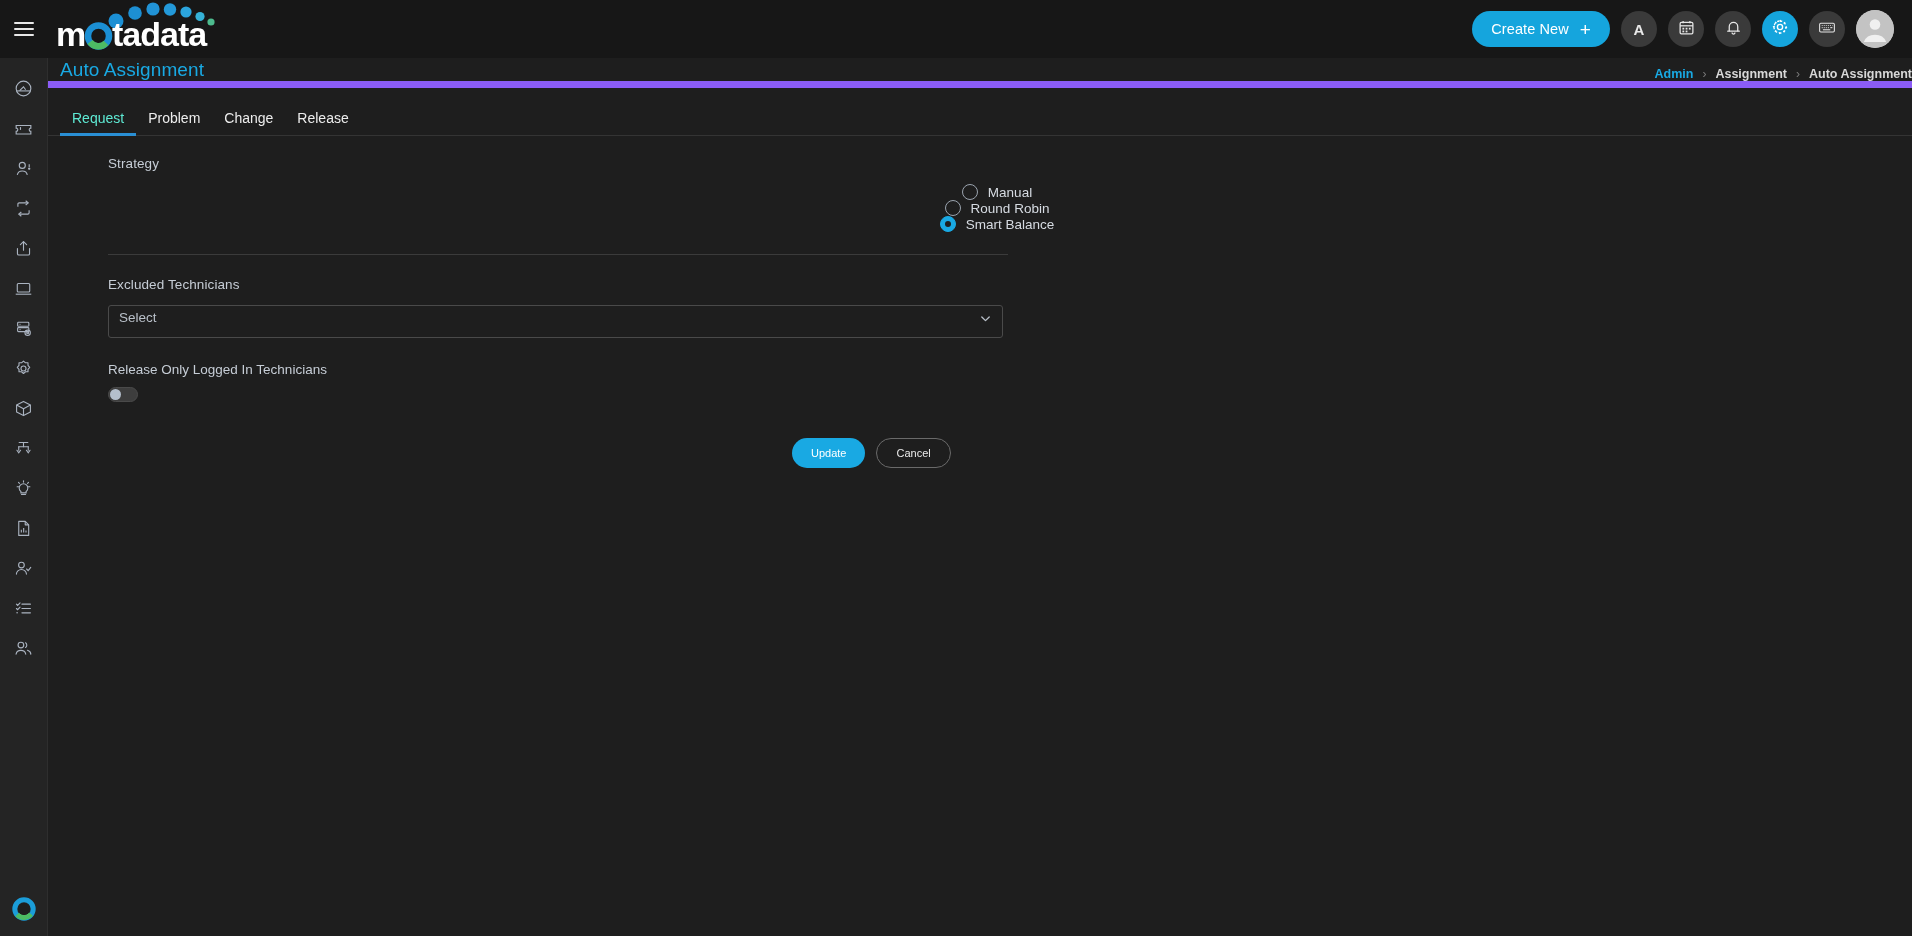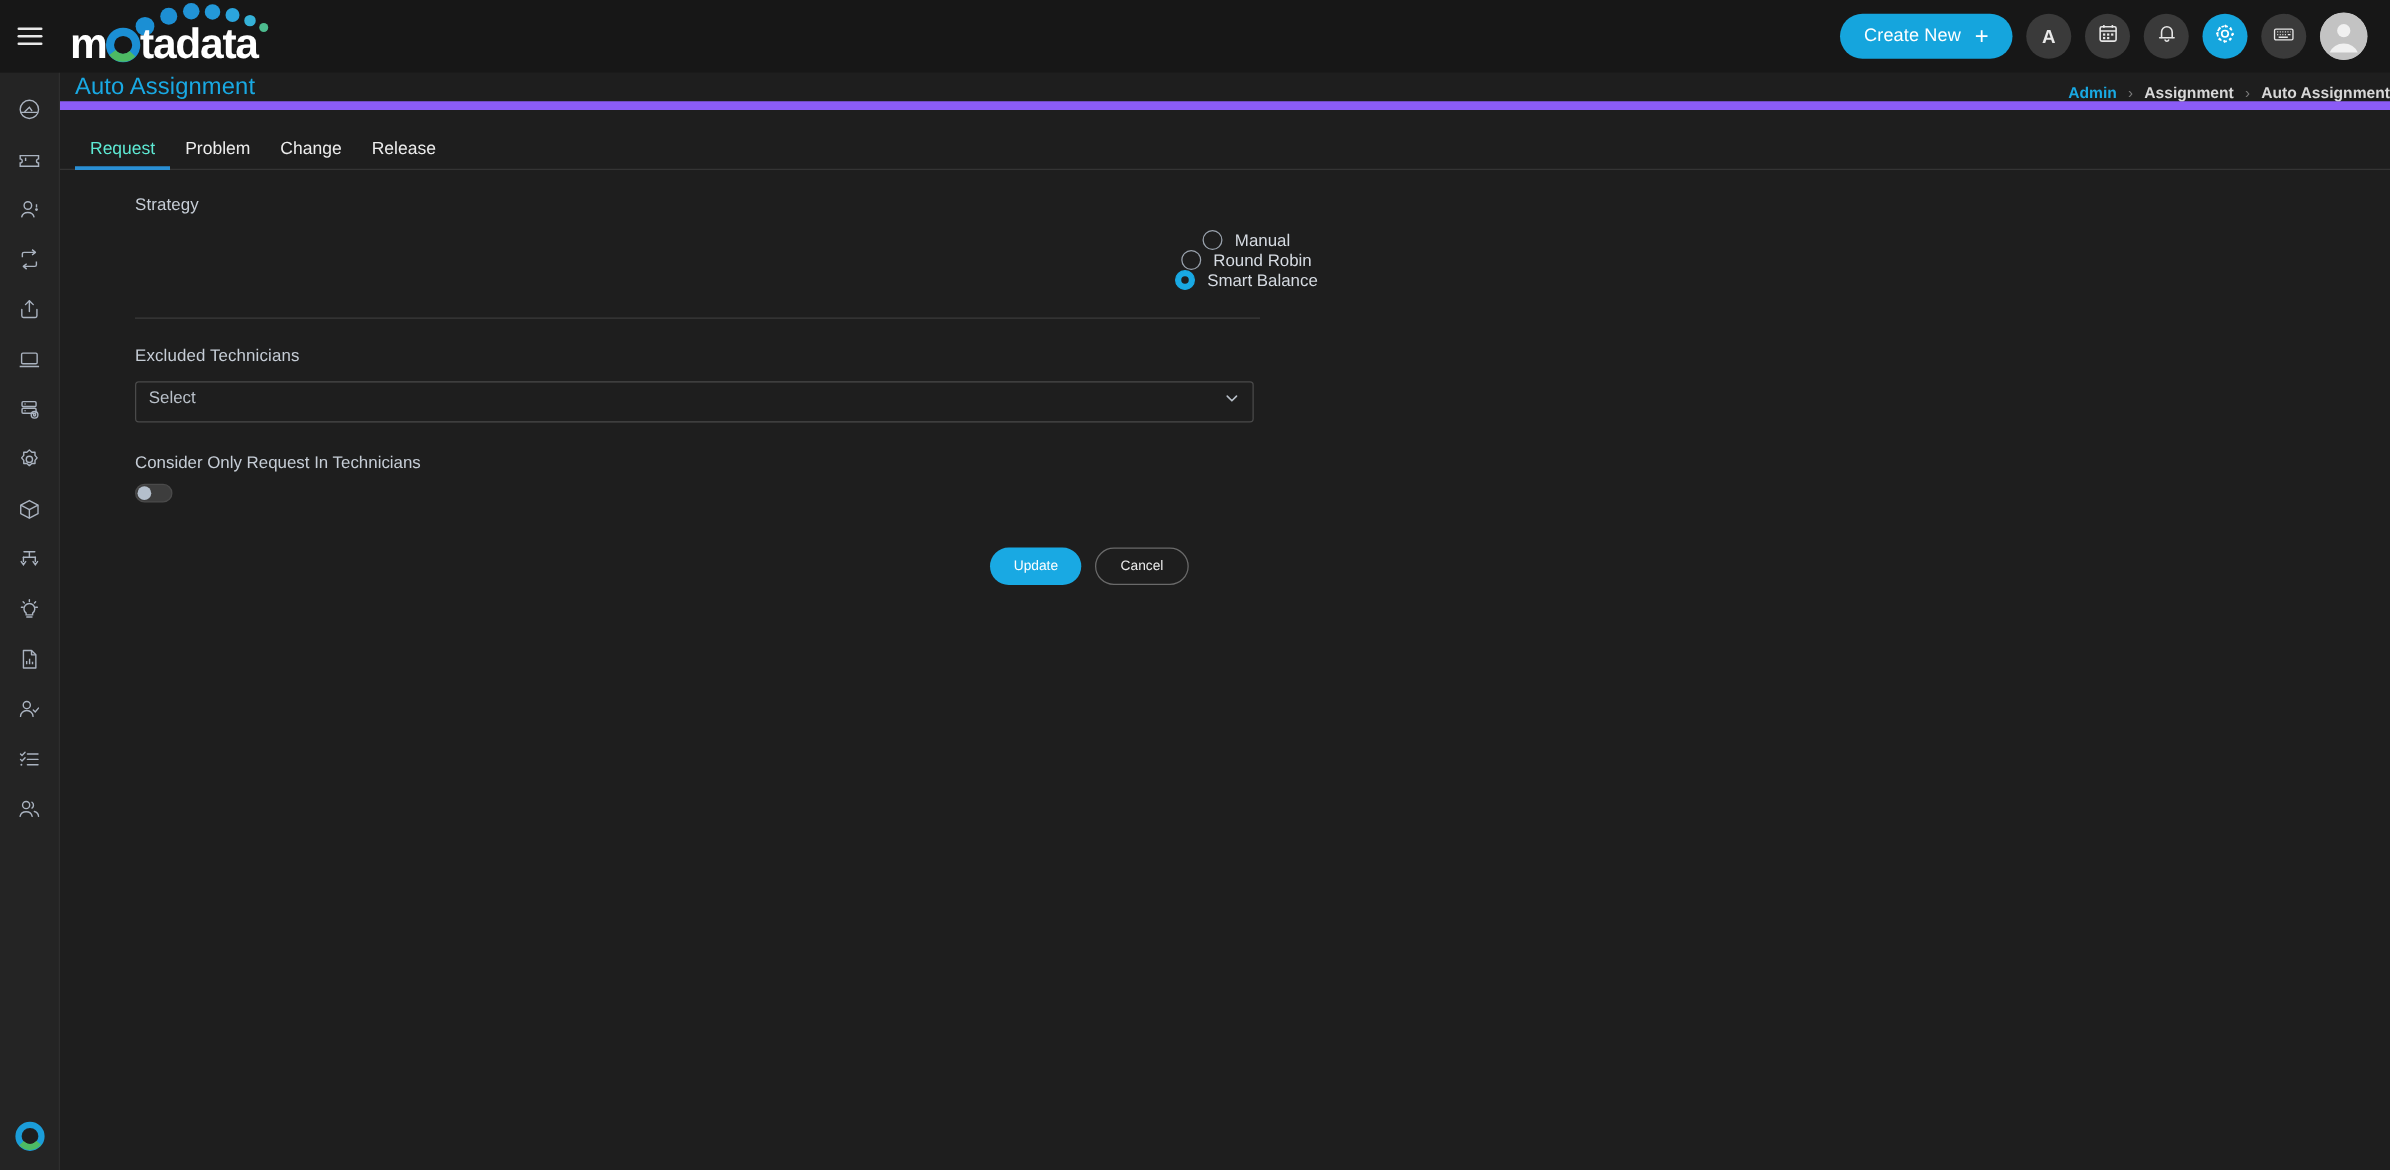--- a/index.html
+++ b/index.html
@@ -523,21 +523,21 @@
 
     <div class="select-box">
       <span class="select-placeholder">Select</span>
       <span class="select-chevron">
         <svg width="13" height="13" viewBox="0 0 14 14" fill="none" stroke="currentColor" stroke-width="1.4" stroke-linecap="round" stroke-linejoin="round">
           <path d="M3 5.3 L7 9.3 L11 5.3"></path>
         </svg>
       </span>
     </div>
 
-    <div class="toggle-label">Consider Only Request In Technicians</div>
+    <div class="toggle-label">Release Only Logged In Technicians</div>
     <div class="toggle">
       <span class="knob"></span>
     </div>
 
     <div class="btn-row">
       <button class="btn btn-primary">Update</button>
       <button class="btn btn-secondary">Cancel</button>
     </div>
 
   </div>

